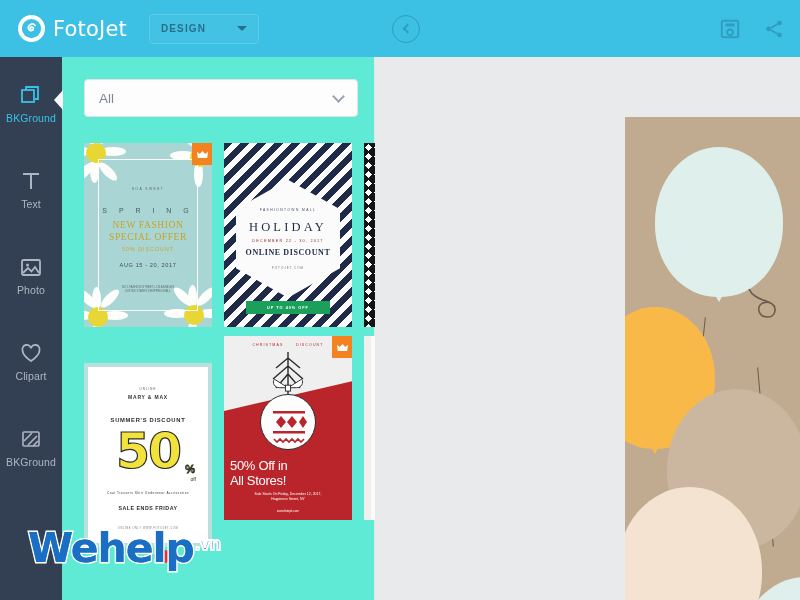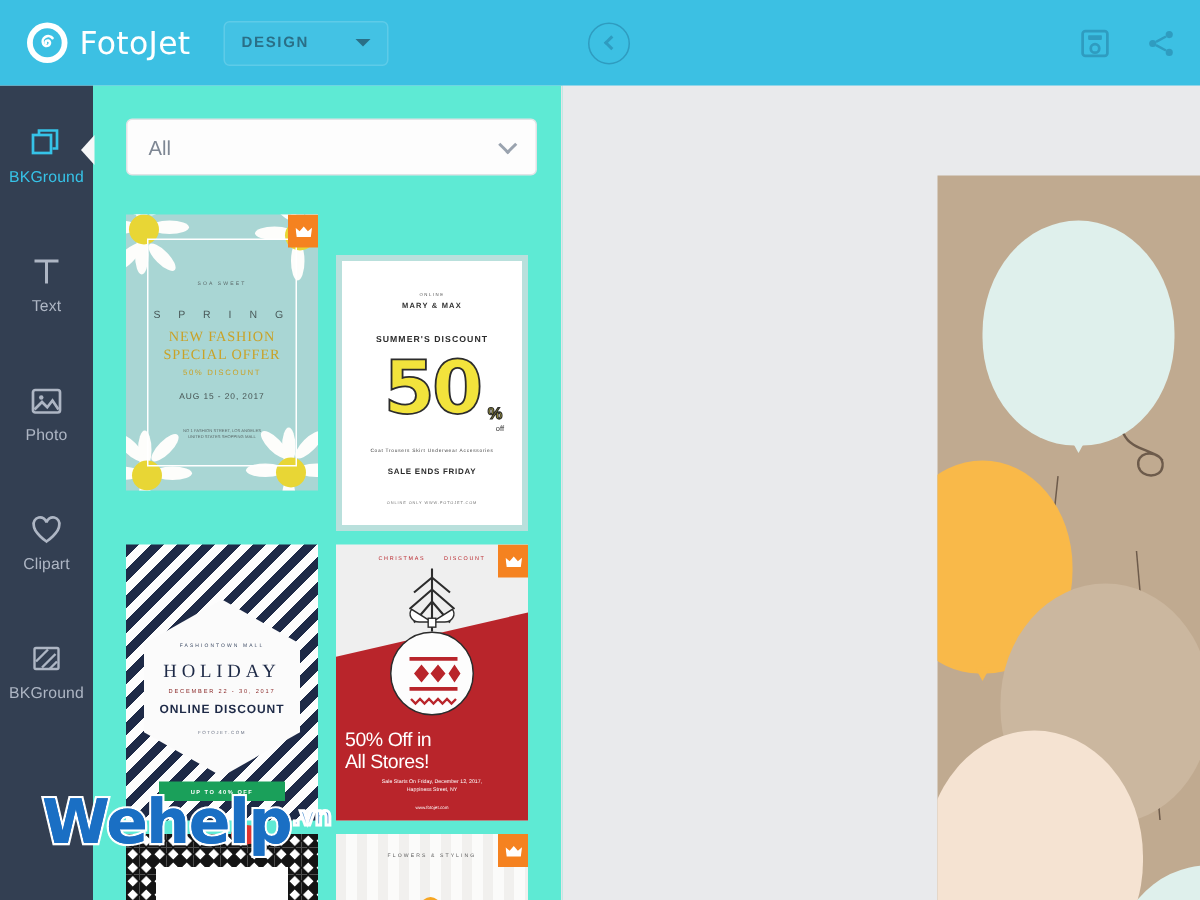--- a/index.html
+++ b/index.html
@@ -65,21 +65,21 @@
   #filter {
     margin:22px 16px 0 22px; height:38px; background:#fdfdfd;
     border:1px solid #e1e3e6; border-radius:4px; display:flex; align-items:center;
     justify-content:space-between; padding:0 14px; cursor:pointer;
   }
   #filter .fv { color:#7e8794; font-size:13.5px; }
   .chev-dn { width:9px;height:9px;border-right:2px solid #9aa3af;border-bottom:2px solid #9aa3af;transform:rotate(45deg);margin-bottom:4px; }
   #tpl-grid {
     position:absolute; left:0; top:78px; width:313px; height:465px;
     overflow:hidden; padding:8px 14px 0 22px;
-    display:flex; flex-wrap:wrap; gap:9px 12px; align-content:flex-start;
+    display:flex; flex-wrap:wrap; gap:9px 12px; align-content:flex-start;flex-direction:column;
   }
   .tpl { width:128px; height:184px; position:relative; overflow:hidden; background:#fff; cursor:pointer; }
   .crown {
     position:absolute; right:0; top:0; width:20px; height:22px; background:#f58220;
     display:flex; align-items:center; justify-content:center; z-index:5;
   }
   
   .t1 { background:#a9d6d4; }
   .t1 .frame { position:absolute; left:14px; top:16px; right:14px; bottom:16px; border:1.5px solid #fff; }
   .daisy { position:absolute; }
@@ -109,21 +109,21 @@
   .t3 { background:repeating-linear-gradient(135deg,#1e2a47 0 6px,#fdfdfd 6px 12px); }
   .t3 .hexwrap { position:absolute; left:50%; top:52%; transform:translate(-50%,-50%); width:104px; height:118px; }
   .t3 .hex {
     width:100%; height:100%; background:#fbfbfb;
     clip-path:polygon(50% 0,100% 25%,100% 75%,50% 100%,0 75%,0 25%);
     display:flex; flex-direction:column; align-items:center; justify-content:center;
   }
   .t3 .m { font-size:3.3px; color:#3c4a63; letter-spacing:1.4px; margin-bottom:8px; }
   .t3 .h { font-size:12.5px; color:#1e2a47; letter-spacing:3.2px; font-family:"Liberation Serif",serif; }
   .t3 .d { font-size:3.8px; color:#8b2a2a; letter-spacing:1.2px; margin:4px 0 5px; }
-  .t3 .od { font-size:8px; color:#1e2a47; letter-spacing:.6px; font-weight:bold; }
+  .t3 .od { font-size:8px; color:#1e2a47; letter-spacing:.6px; font-weight:bold;font-family:Liberation Serif, serif; }
   .t3 .u { font-size:3px; color:#6a7284; letter-spacing:1px; margin-top:9px; }
   .t3 .btn {
     position:absolute; left:22px; right:22px; bottom:13px; height:13px; background:#1aa05a;
     display:flex; align-items:center; justify-content:center;
     color:#fff; font-size:3.8px; letter-spacing:1px; font-weight:bold;
   }
   
   .t4 { background:#efefef; overflow:hidden; }
   .t4 .red { position:absolute; left:-12px; top:60px; width:170px; height:150px; background:#b9252b; transform:rotate(-13deg); }
   .t4 .tophead { position:absolute; top:7px; left:0; right:0; text-align:center; font-size:3.6px; color:#b9252b; letter-spacing:1.1px; }

